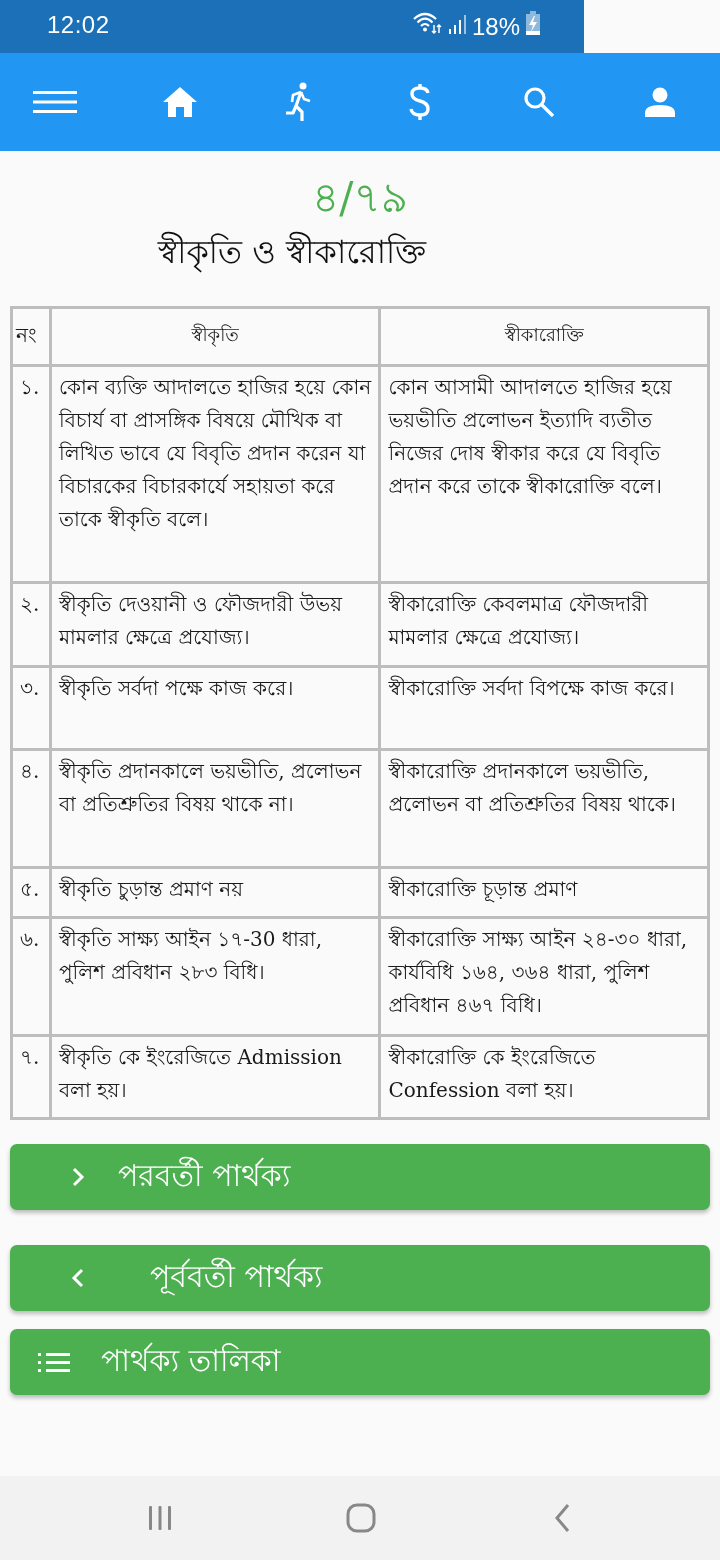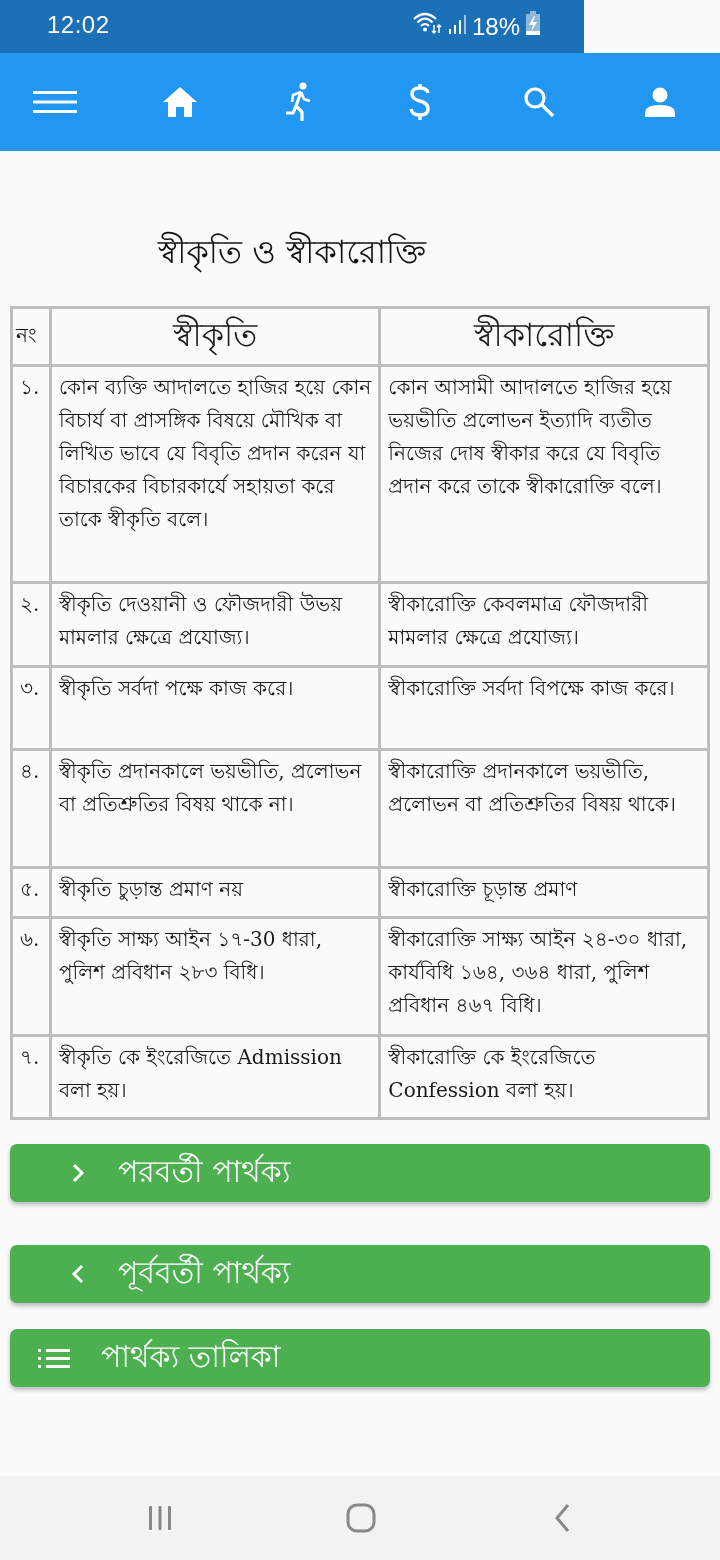--- a/index.html
+++ b/index.html
@@ -41,27 +41,27 @@
     table.cmp {
       position: absolute; top: 155px; left: 10px; width: 700px;
       border-collapse: collapse; background: #fafafa;
       font-family: "DejaVu Serif", serif; color: #1a1a1a;
       border: 3px solid #bdbdbd;
     }
     table.cmp th, table.cmp td {
       border: 3px solid #bdbdbd; vertical-align: top;
       font-weight: normal; text-align: left;
     }
-    table.cmp th { font-size: 32px; text-align: center; height: 58px; vertical-align: middle; }
+    table.cmp th { font-size: 18px; text-align: center; height: 58px; vertical-align: middle; }
     table.cmp th.no { font-size: 20px; text-align: left; padding-left: 3px; }
     table.cmp td { font-size: 20px; line-height: 33px; padding: 4px 6px 4px 7px; }
     table.cmp td.no { padding-left: 7px; padding-right: 0; }
     col.c0 { width: 39px; } col.c1 { width: 331px; } col.c2 { width: 330px; }
     .btn {
-      position: absolute; left: 10px; width: 700px; height: 58px;
+      position: absolute; left: 10px; width: 700px; height: 66px;
       background: #4caf50; border-radius: 7px; color: #fff;
       box-shadow: 0 3px 4px rgba(0,0,0,0.25);
       display: flex; align-items: center; cursor: pointer;
       font-family: "DejaVu Sans", sans-serif; font-size: 30px;
     }
     .btn .ic { width: 40px; display: flex; justify-content: center; margin-right: 20px; }
     .nav-bar {
       position: absolute; top: 1476px; left: 0; width: 720px; height: 84px;
       background: #f2f2f2;
     }
@@ -140,20 +140,21 @@
   </div>
   <div class="app-icon" style="left:635px;">
     <svg width="30" height="30" viewBox="0 0 30 30">
         <circle cx="15" cy="8" r="7.5" fill="#fff"></circle>
         <path d="M0 30 V26 Q0 18 15 18 Q30 18 30 26 V30 Z" fill="#fff"></path>
       </svg>
   </div>
 </div>
 
 <div class="content">
+  <div class="counter">৪/৭৯</div>
   <div class="page-title">স্বীকৃতি ও স্বীকারোক্তি</div>
 
   <table class="cmp">
     <colgroup>
         <col class="c0">
         <col class="c1">
         <col class="c2">
       </colgroup>
     <thead>
       <tr>
@@ -203,21 +204,21 @@
 
   <div class="btn" style="top:993px; padding-left:48px;">
     <span class="ic">
       <svg width="14" height="22" viewBox="0 0 14 22">
           <path d="M3 3 L11 11 L3 19" stroke="#fff" stroke-width="3" fill="none"></path>
         </svg>
     </span>
     <span>পরবর্তী পার্থক্য</span>
   </div>
 
-  <div class="btn" style="top:1094px; padding-left:48px;">
+  <div class="btn" style="top:1094px; padding-left:48px;gap:32px;">
     <span class="ic">
       <svg width="14" height="22" viewBox="0 0 14 22">
           <path d="M11 3 L3 11 L11 19" stroke="#fff" stroke-width="3" fill="none"></path>
         </svg>
     </span>
     <span>পূর্ববর্তী পার্থক্য</span>
   </div>
 
   <div class="btn" style="top:1178px; padding-left:25px;">
     <span class="ic" style="margin-right:26px;">

